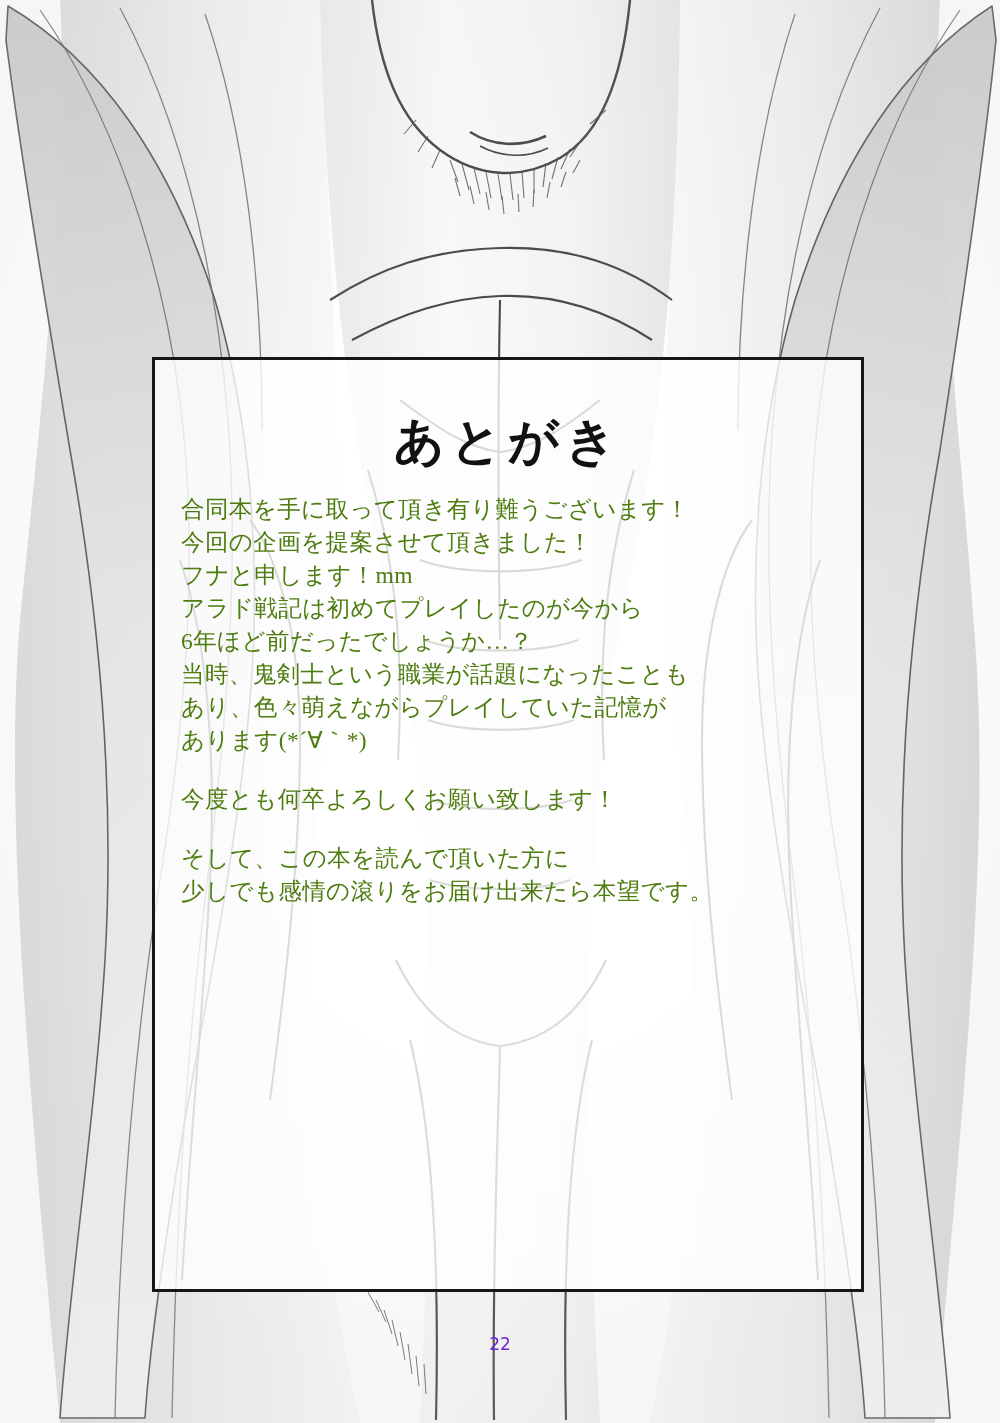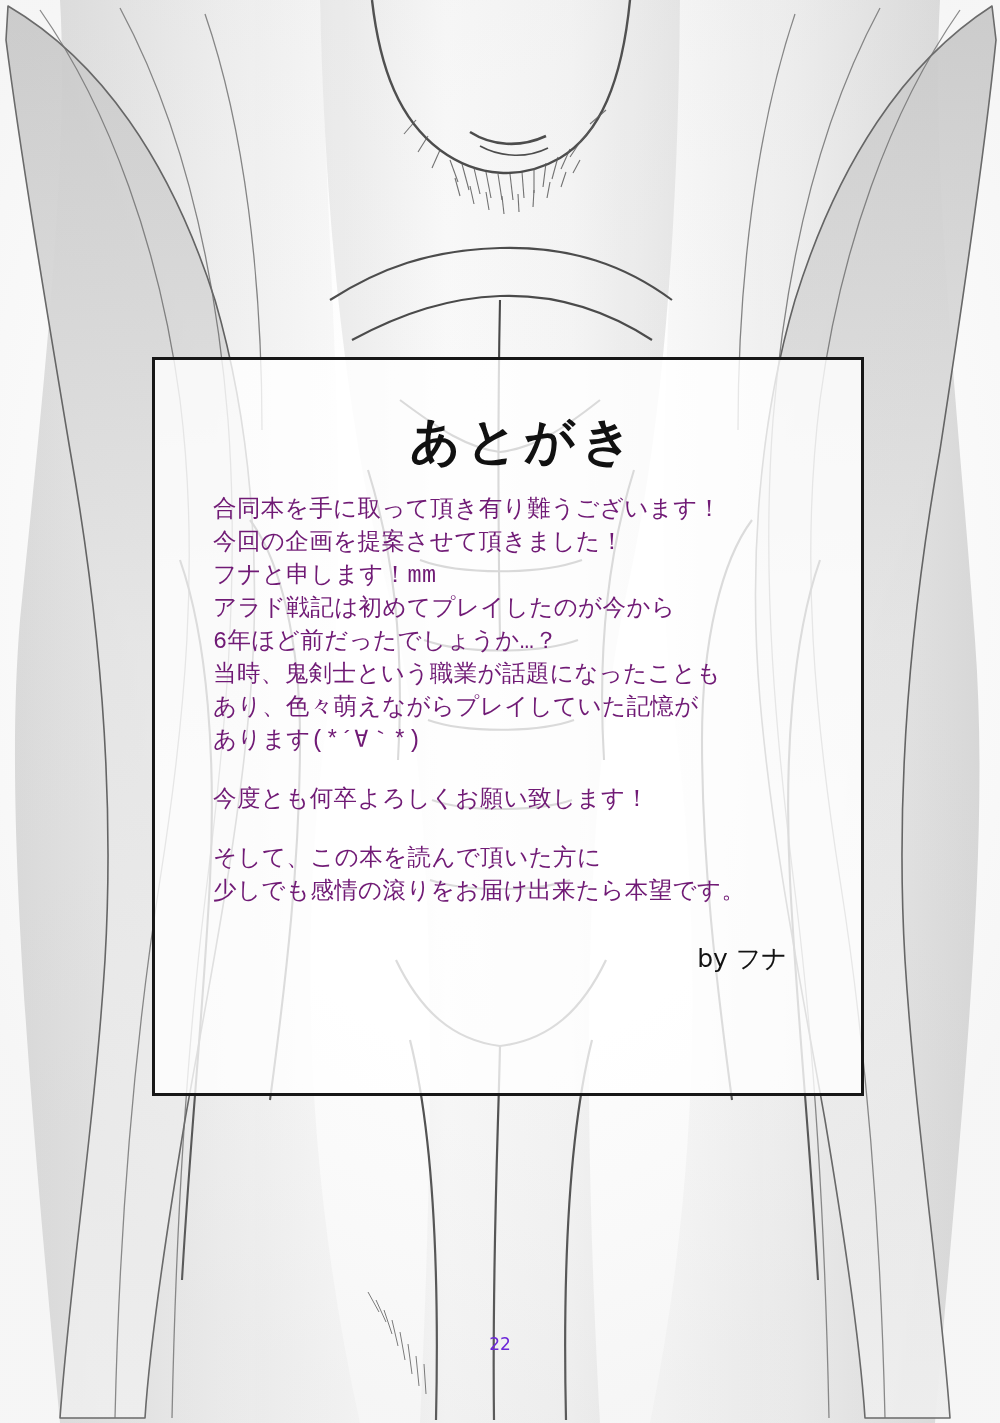--- a/index.html
+++ b/index.html
@@ -22,47 +22,46 @@
     width: 1000px;
     height: 1423px;
   }
 
   
   #afterword-box {
     position: absolute;
     left: 152px;
     top: 357px;
     width: 712px;
-    height: 739px;
+    height: 935px;
     border: 3px solid #171717;
     background: rgba(255,255,255,0.80);
     box-sizing: border-box;
-    padding-left: 32px;
   }
 
   #afterword-title {
     text-align: center;
     font-family: "DejaVu Sans", sans-serif;
     font-weight: bold;
     font-size: 50px;
     letter-spacing: 6px;
     color: #111111;
     margin-top: 48px;
     margin-bottom: 18px;
   }
 
   #afterword-body {
     padding: 0 26px 0 26px;
   }
 
   .para {
-    font-family: Liberation Mono, monospace;
+    font-family: Liberation Serif, serif;
     font-size: 23.5px;
     line-height: 33px;
-    color: #701a75;
+    color: #4d7c0f;
     margin: 7px 0 26px 0;
     white-space: pre-line;
     letter-spacing: 0.4px;
   }
   .para:last-of-type { margin-bottom: 0; }
 
   #signature {
     font-family: "DejaVu Sans", sans-serif;
     font-size: 25px;
     color: #131313;
@@ -221,16 +220,15 @@
 アラド戦記は初めてプレイしたのが今から
 6年ほど前だったでしょうか…？
 当時、鬼剣士という職業が話題になったことも
 あり、色々萌えながらプレイしていた記憶が
 あります(*´∀｀*)</p>
     <p class="para">今度とも何卒よろしくお願い致します！</p>
     <p class="para">そして、この本を読んで頂いた方に
 少しでも感情の滾りをお届け出来たら本望です。</p>
   </div>
 
-  <div id="signature">by フナ</div>
 </div>
 
 <div id="page-number">22</div>
 
 </body></html>

